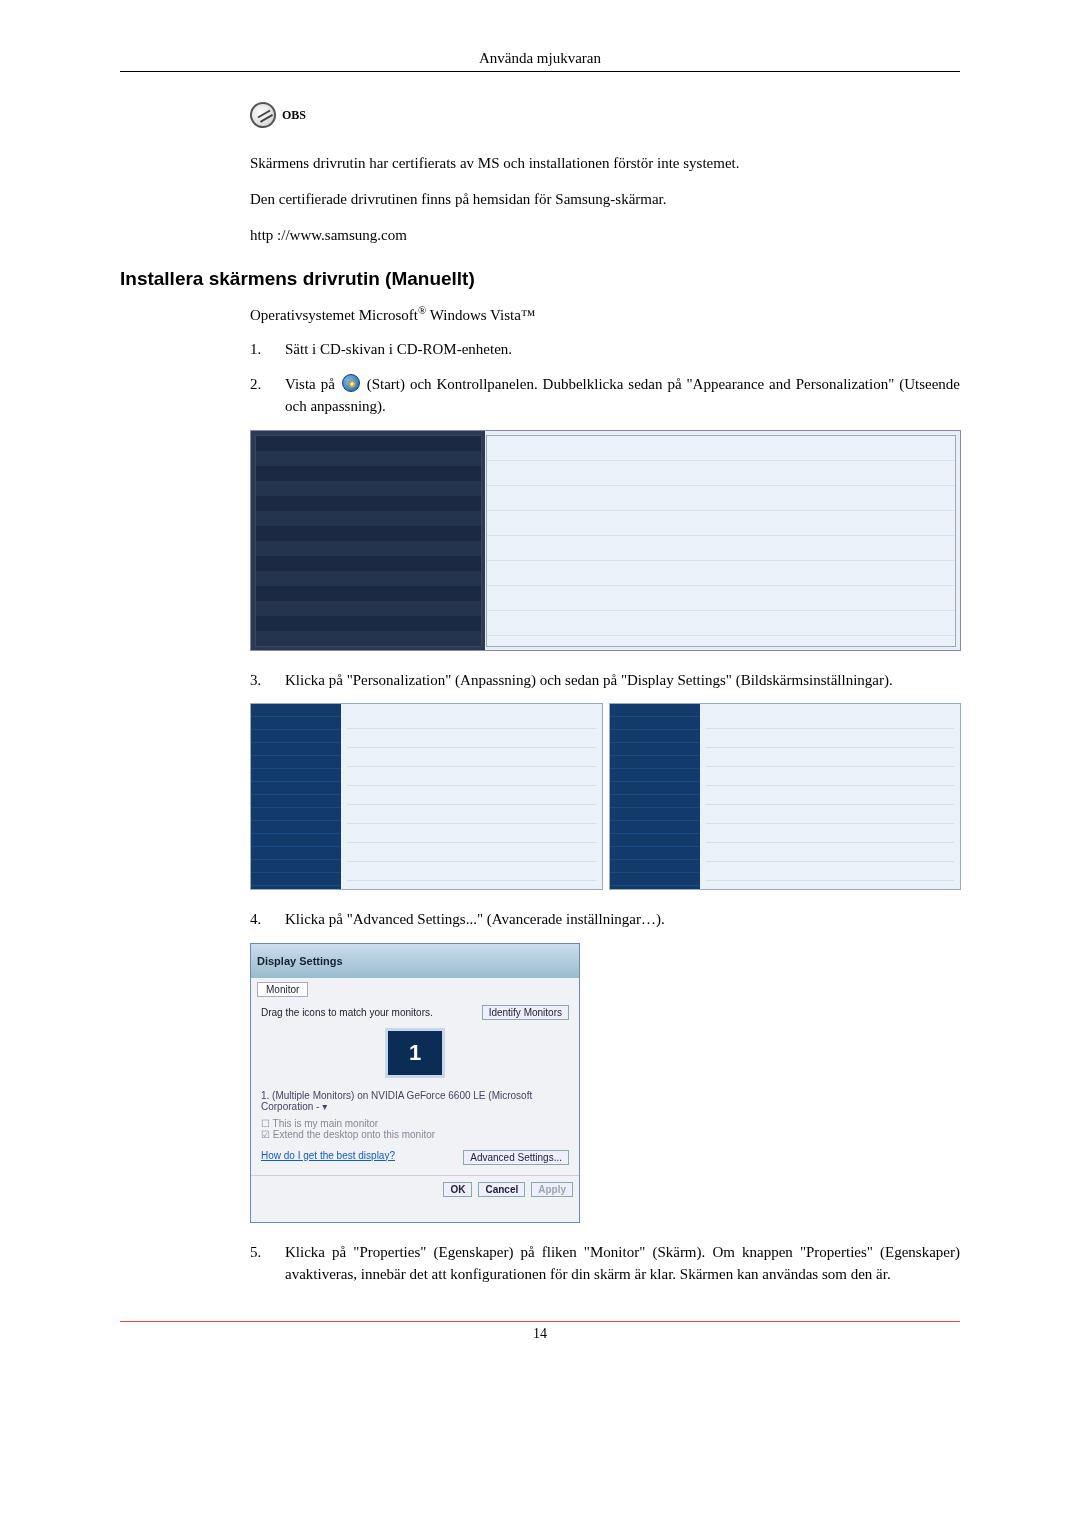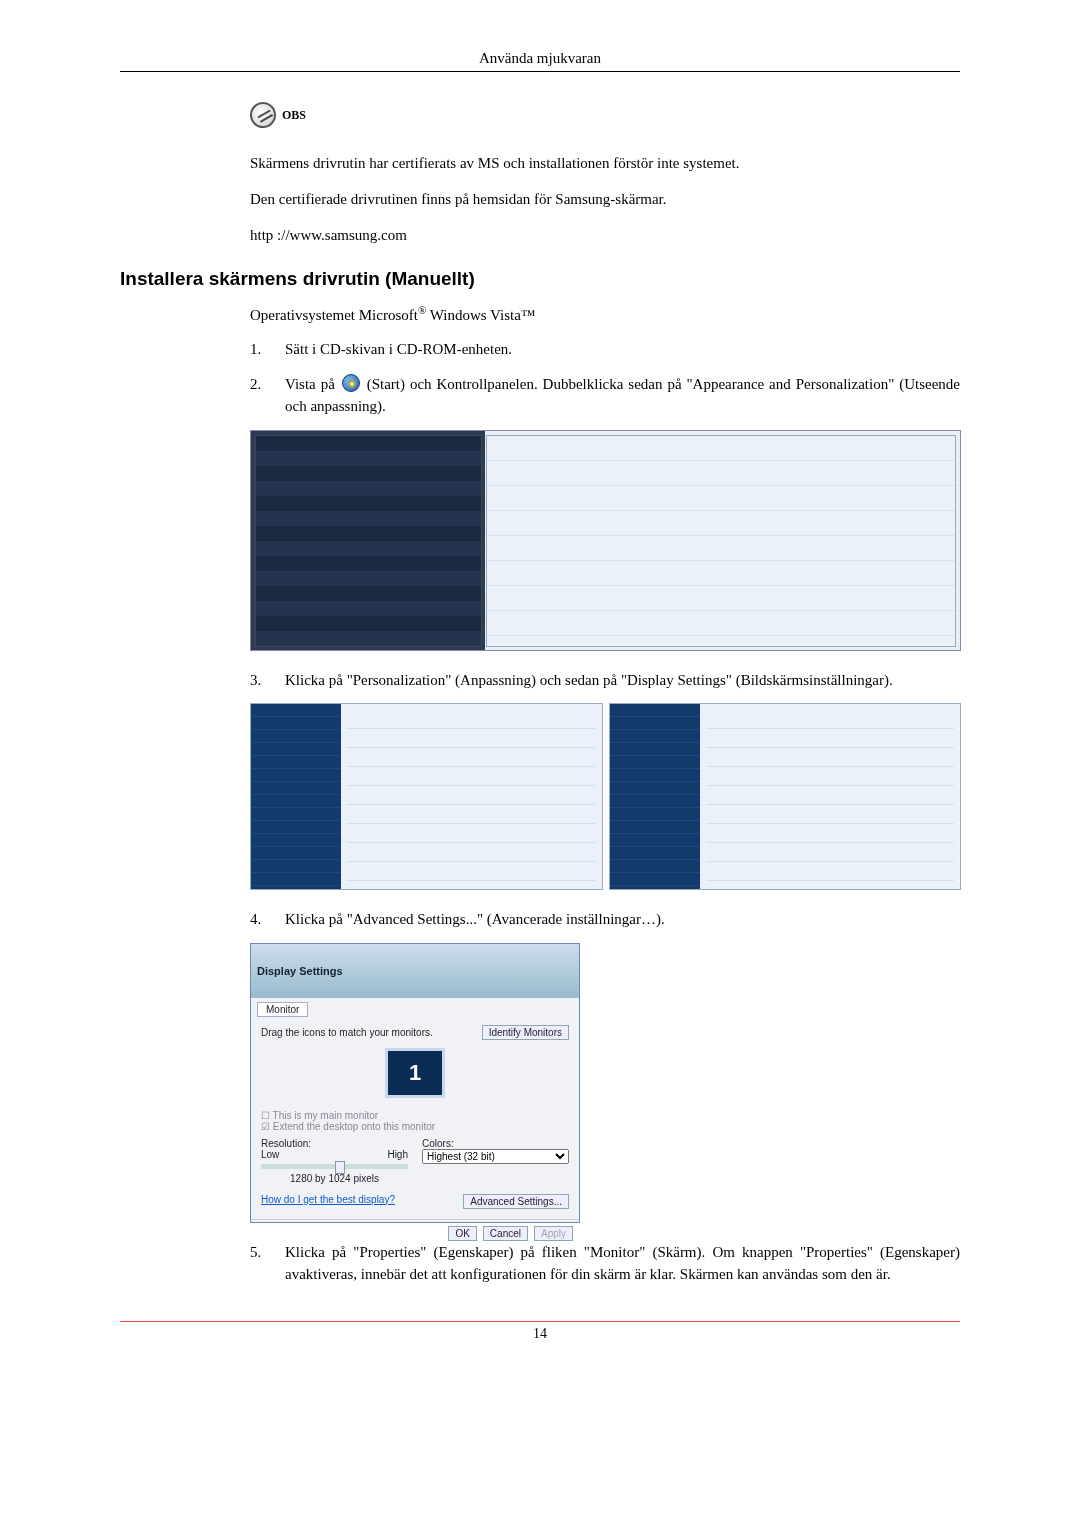--- a/index.html
+++ b/index.html
@@ -156,41 +156,41 @@
   .fig-3 {
     width: 330px;
     height: 280px;
     background:#f0f2f5;
     border:1px solid #6a89b8;
     position:relative;
     font-family:"Segoe UI",Tahoma,sans-serif;
     font-size:10px;
     color:#223;
   }
-  .fig-3 .title{background:linear-gradient(#cde,#9bc);padding:21px 6px;font-weight:bold;font-size:11px;color:#123;}
+  .fig-3 .title{background:linear-gradient(#cde,#9bc);padding:11px 6px;font-weight:bold;font-size:11px;color:#123;}
   .fig-3 .tab{margin:4px 6px;border:1px solid #aac;display:inline-block;padding:1px 8px;background:#fff;}
   .fig-3 .body{padding:4px 10px;}
   .fig-3 .drag{margin-bottom:6px;display:flex;justify-content:space-between;align-items:center;}
   .fig-3 .btn{border:1px solid #8aa;background:#eef;padding:1px 6px;display:inline-block;}
   .fig-3 .monitor{
     width:60px;height:50px;background:#0a2c55;color:#fff;
     display:flex;align-items:center;justify-content:center;
     font-size:22px;font-weight:bold;margin:8px auto 12px;
     border:3px solid #c8d8ec;
   }
   .fig-3 .row{margin-top:4px;}
   .fig-3 .desc{color:#446;margin:6px 0;}
   .fig-3 .cb{color:#889;}
   .fig-3 .cols{display:flex;gap:14px;margin-top:6px;}
   .fig-3 .col{flex:1;}
   .fig-3 .slider{height:5px;background:#cdd;margin:4px 0;position:relative;}
   .fig-3 .slider::after{content:"";position:absolute;left:50%;top:-3px;width:8px;height:11px;background:#eef;border:1px solid #89a;}
   .fig-3 select{width:100%;font-size:10px;}
   .fig-3 .link{color:#115bcb;text-decoration:underline;}
-  .fig-3 .bottom{display:flex;justify-content:flex-end;gap:6px;padding:6px;border-top:1px solid #ccd;margin-top:6px;}
+  .fig-3 .bottom{display:flex;justify-content:flex-end;gap:6px;padding:6px;border-top:1px solid #ccd;margin-top:6px;font-weight:bold;}
   .page-footer{
     border-top:1px solid #ef4444;
     margin-top:35px;
     text-align:center;
     font-size:14px;
     padding-top:4px;
   }
 </style>
 </head>
 <body>
@@ -257,39 +257,23 @@
 <div class="figure">
   <div class="fig-box fig-3">
     <div class="title">Display Settings</div>
     <span class="tab">Monitor</span>
     <div class="body">
       <div class="drag">
         <span>Drag the icons to match your monitors.</span>
         <span class="btn">Identify Monitors</span>
       </div>
       <div class="monitor">1</div>
+      <div class="desc">1. (Multiple Monitors) on NVIDIA GeForce 6600 LE (Microsoft Corporation - ▾</div>
       <div class="cb">☐ This is my main monitor</div>
       <div class="cb">☑ Extend the desktop onto this monitor</div>
-      <div class="cols">
-        <div class="col">
-          <div>Resolution:</div>
-          <div style="display:flex;justify-content:space-between;">
-            <span>Low</span>
-            <span>High</span>
-          </div>
-          <div class="slider"></div>
-          <div style="text-align:center;">1280 by 1024 pixels</div>
-        </div>
-        <div class="col">
-          <div>Colors:</div>
-          <select>
-            <option>Highest (32 bit)</option>
-          </select>
-        </div>
-      </div>
       <div class="row" style="display:flex;justify-content:space-between;margin-top:10px;">
         <span class="link">How do I get the best display?</span>
         <span class="btn">Advanced Settings...</span>
       </div>
     </div>
     <div class="bottom">
       <span class="btn">OK</span>
       <span class="btn">Cancel</span>
       <span class="btn" style="color:#9aa;">Apply</span>
     </div>

